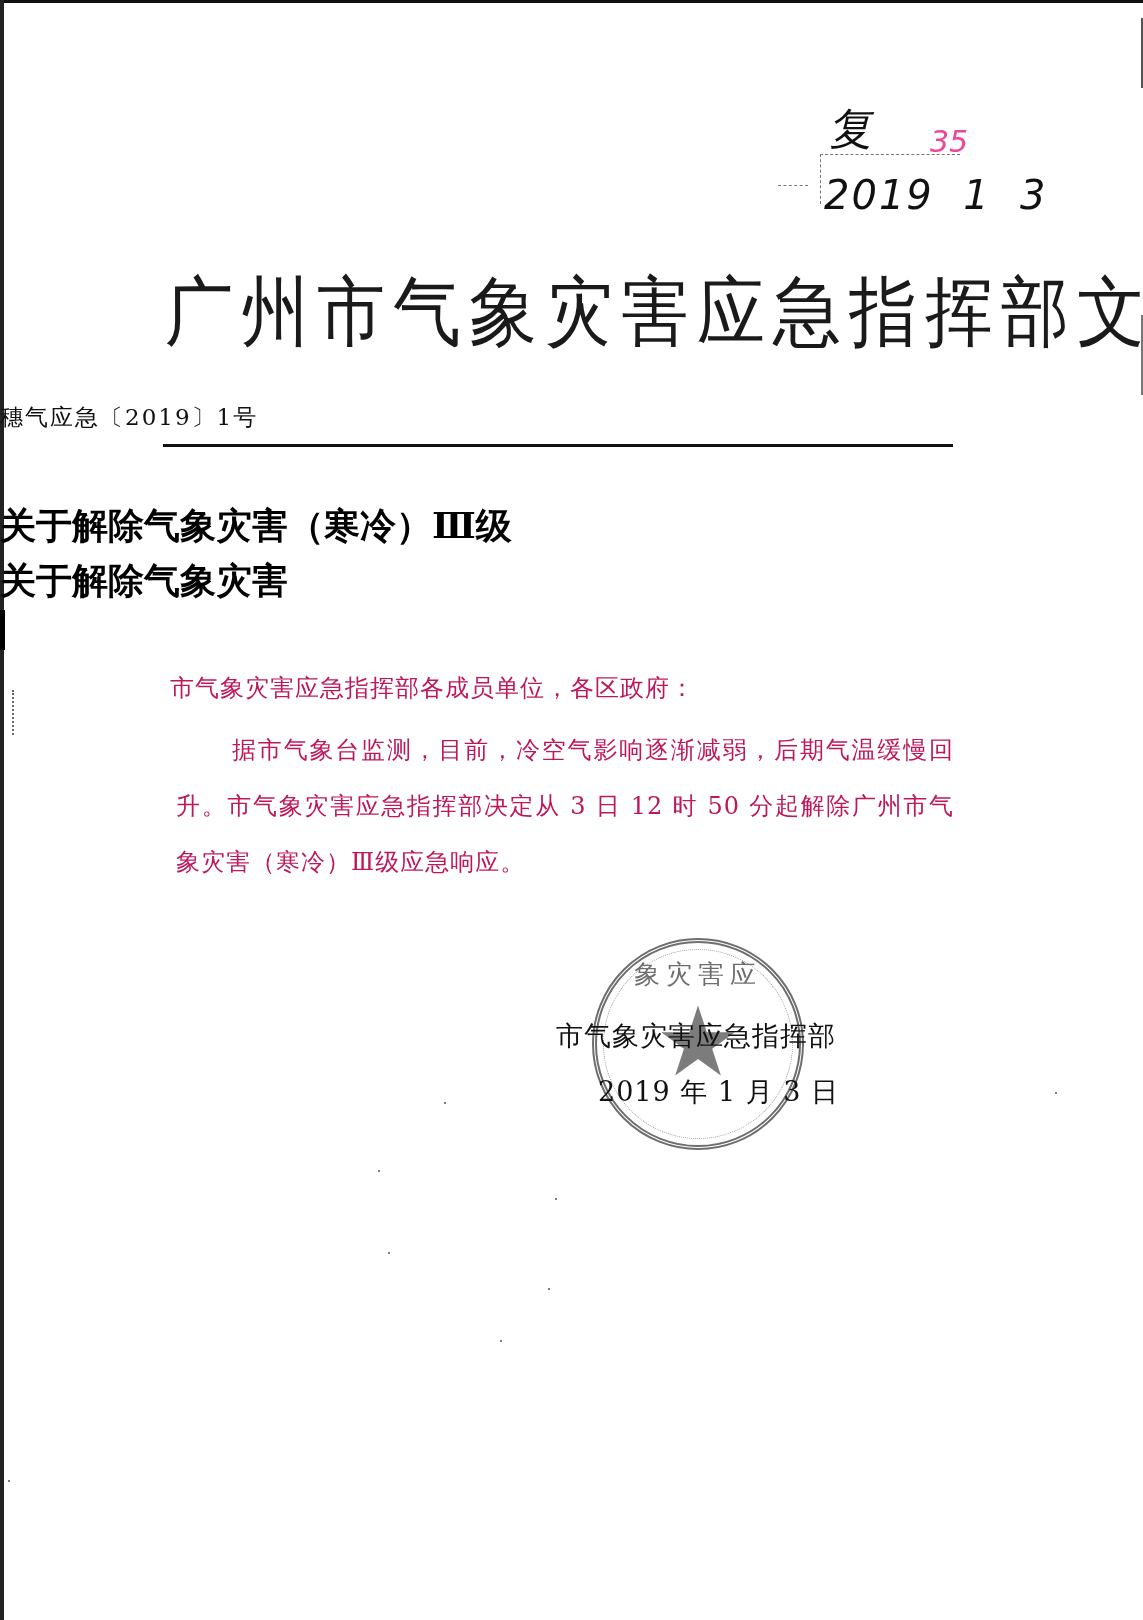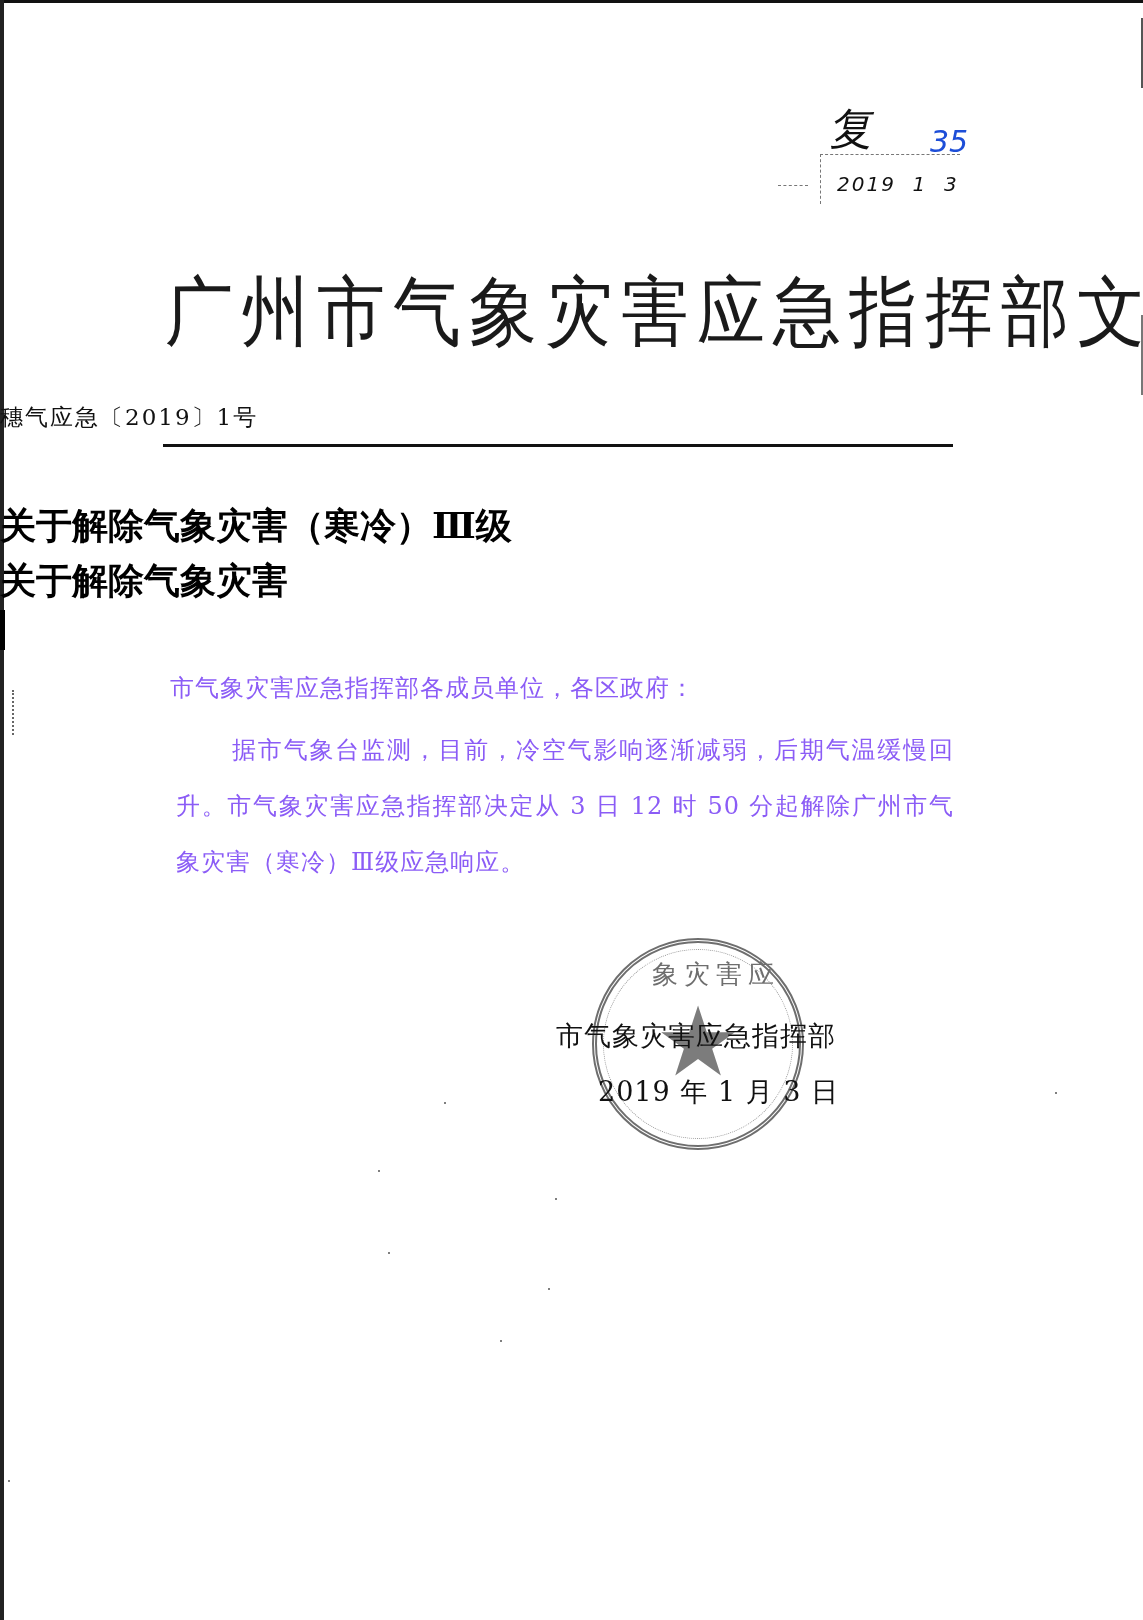--- a/index.html
+++ b/index.html
@@ -88,30 +88,29 @@
     .hw-char {
       position: absolute;
       left: 48px; top: 0px;
       font-size: 44px;
       color: #111;
     }
     .hw-num {
       position: absolute;
       left: 150px; top: 24px;
       font-size: 30px;
-      color: #1d4ed8;
+      color: #ec4899;
     }
     .hw-date {
       position: absolute;
       left: 44px; top: 72px;
-      font-size: 20px;
+      font-size: 40px;
       color: #111;
       white-space: pre;
       letter-spacing: 2px;
-      margin-left: 13px;
     }
 
     
     .masthead {
       position: absolute;
       left: 165px; top: 262px;
       width: 780px;
       font-family: "DejaVu Serif", "Liberation Serif", serif;
       font-size: 68px;
       line-height: 90px;
@@ -148,21 +147,21 @@
       color: #000;
     }
 
     
     .body-text {
       position: absolute;
       left: 170px; top: 660px;
       width: 790px;
       font-size: 24px;
       line-height: 56px;
-      color: #8b5cf6;
+      color: #be185d;
     }
     .salutation {
       margin: 0;
       letter-spacing: 1px;
     }
     .paragraph {
       margin: 6px;
       text-indent: 56px;
       letter-spacing: 1px;
       text-align: justify;
@@ -201,21 +200,21 @@
     .seal-star {
       position: absolute;
       left: 50%; top: 50%;
       transform: translate(-50%, -52%);
       font-size: 96px;
       color: #666;
       line-height: 1;
     }
     .seal-text {
       position: absolute;
-      left: 18px; top: 14px;
+      left: 0; top: 14px;
       width: 100%;
       text-align: center;
       font-size: 26px;
       color: #555;
       letter-spacing: 6px;
     }
 
     .speck {
       position: absolute;
       width: 2px; height: 2px;

